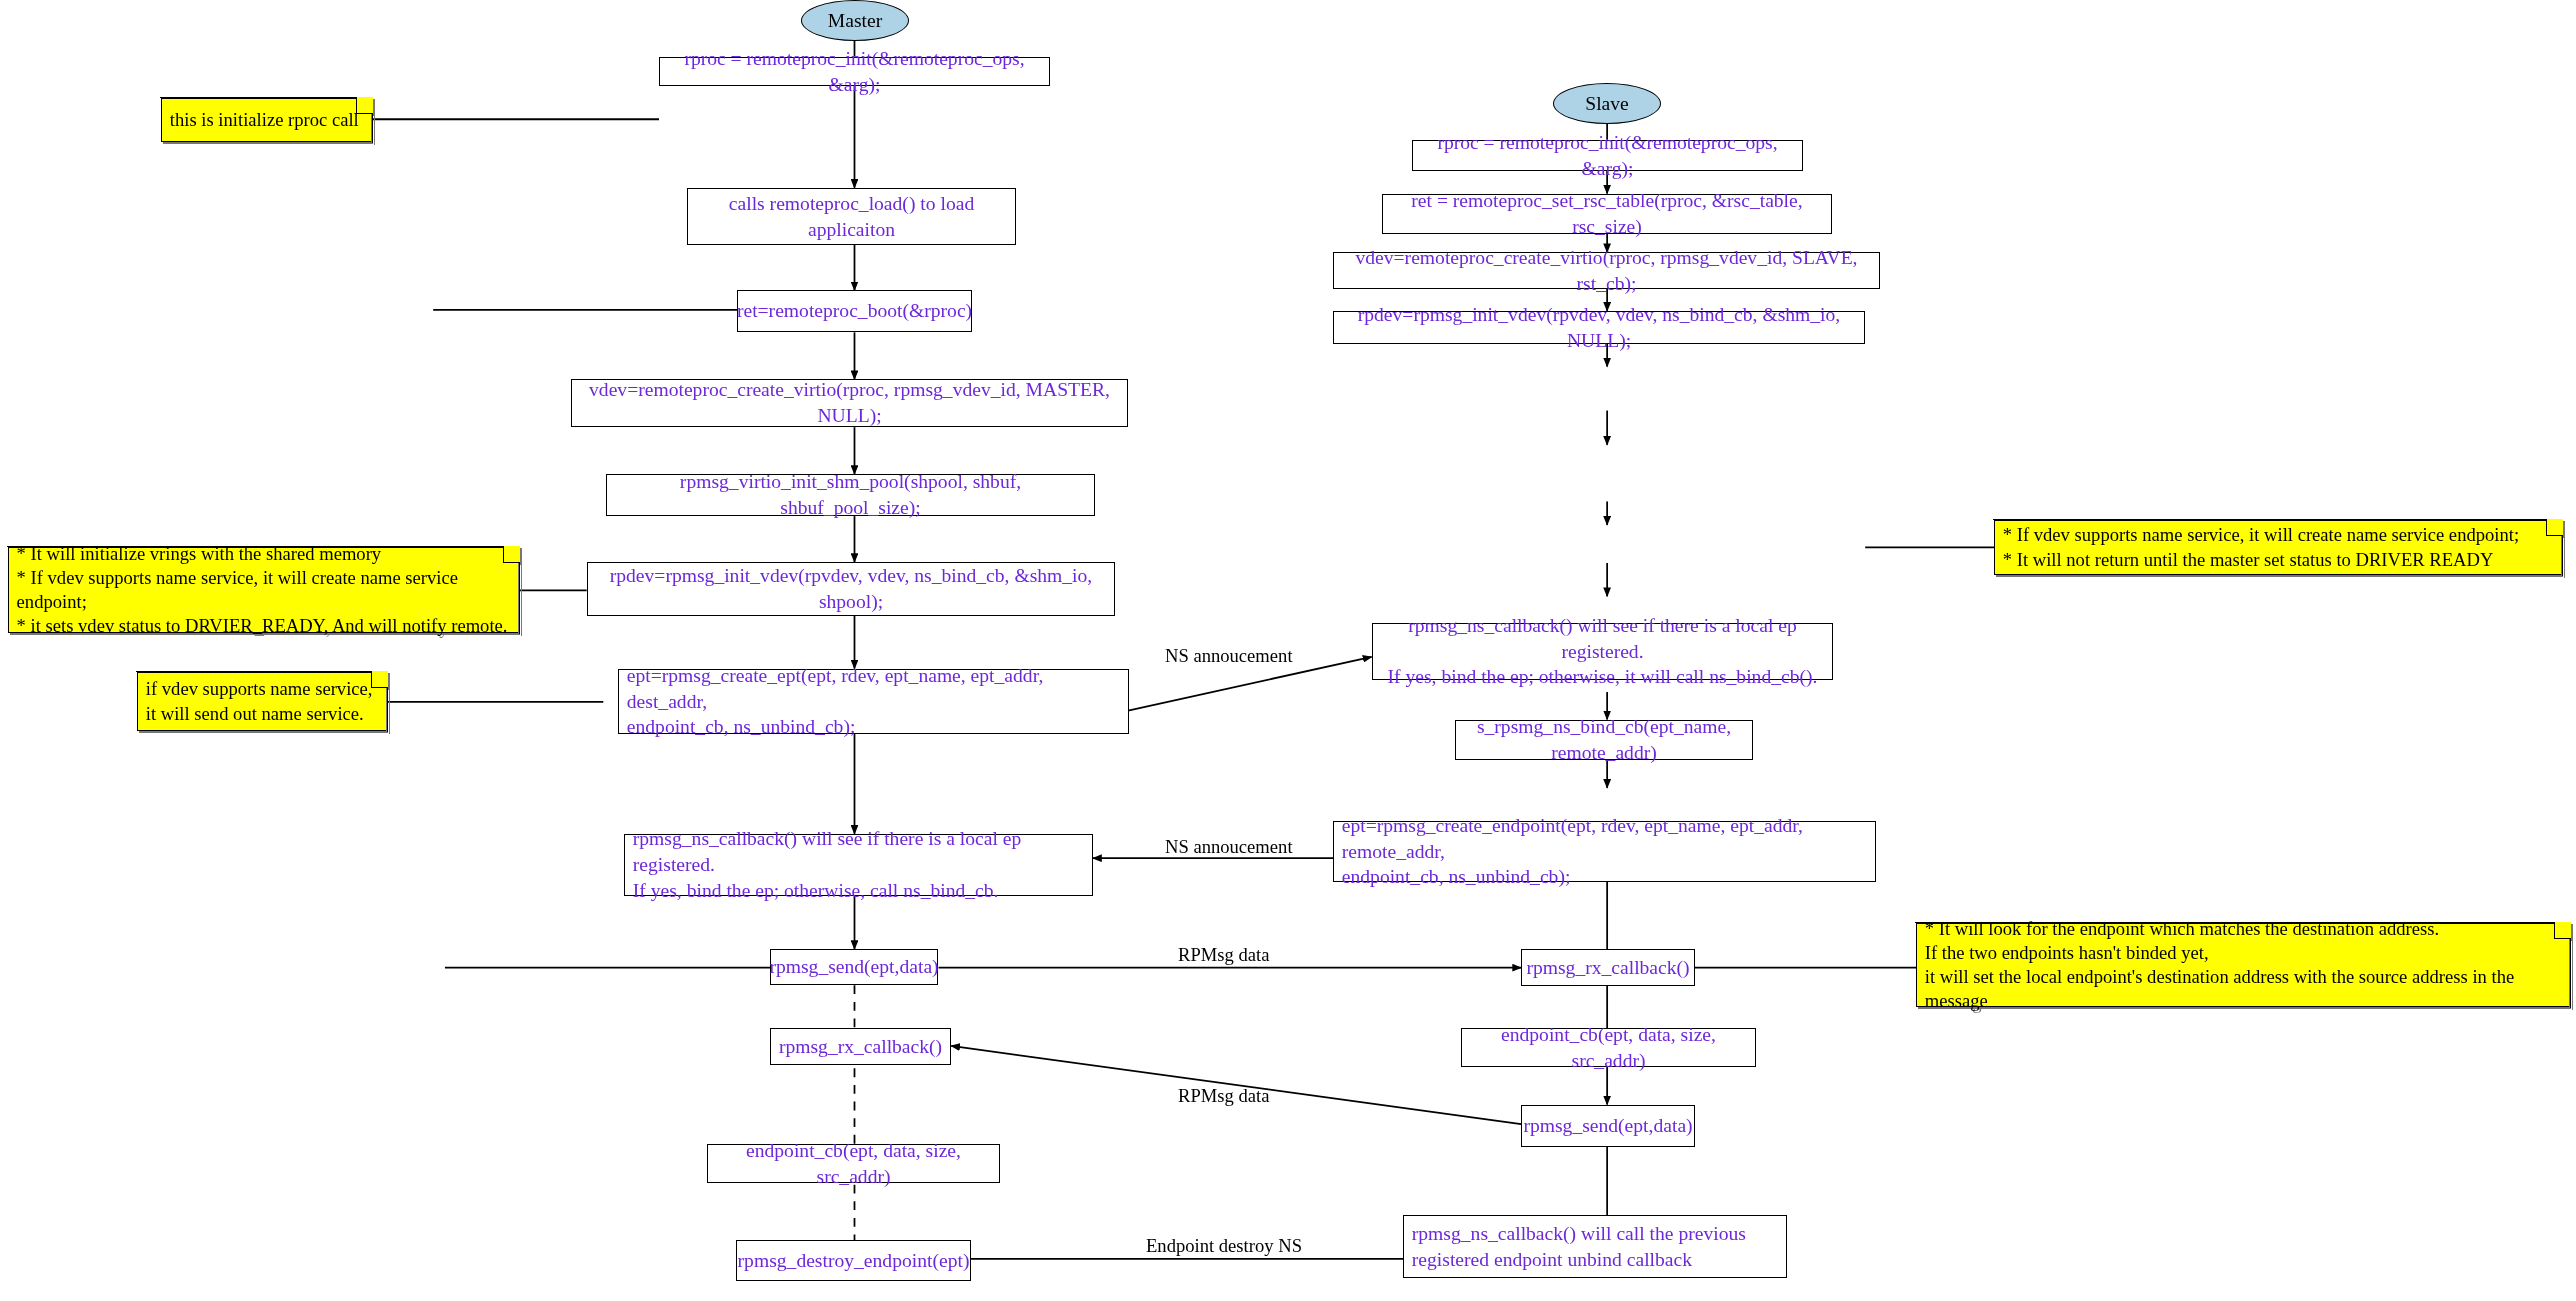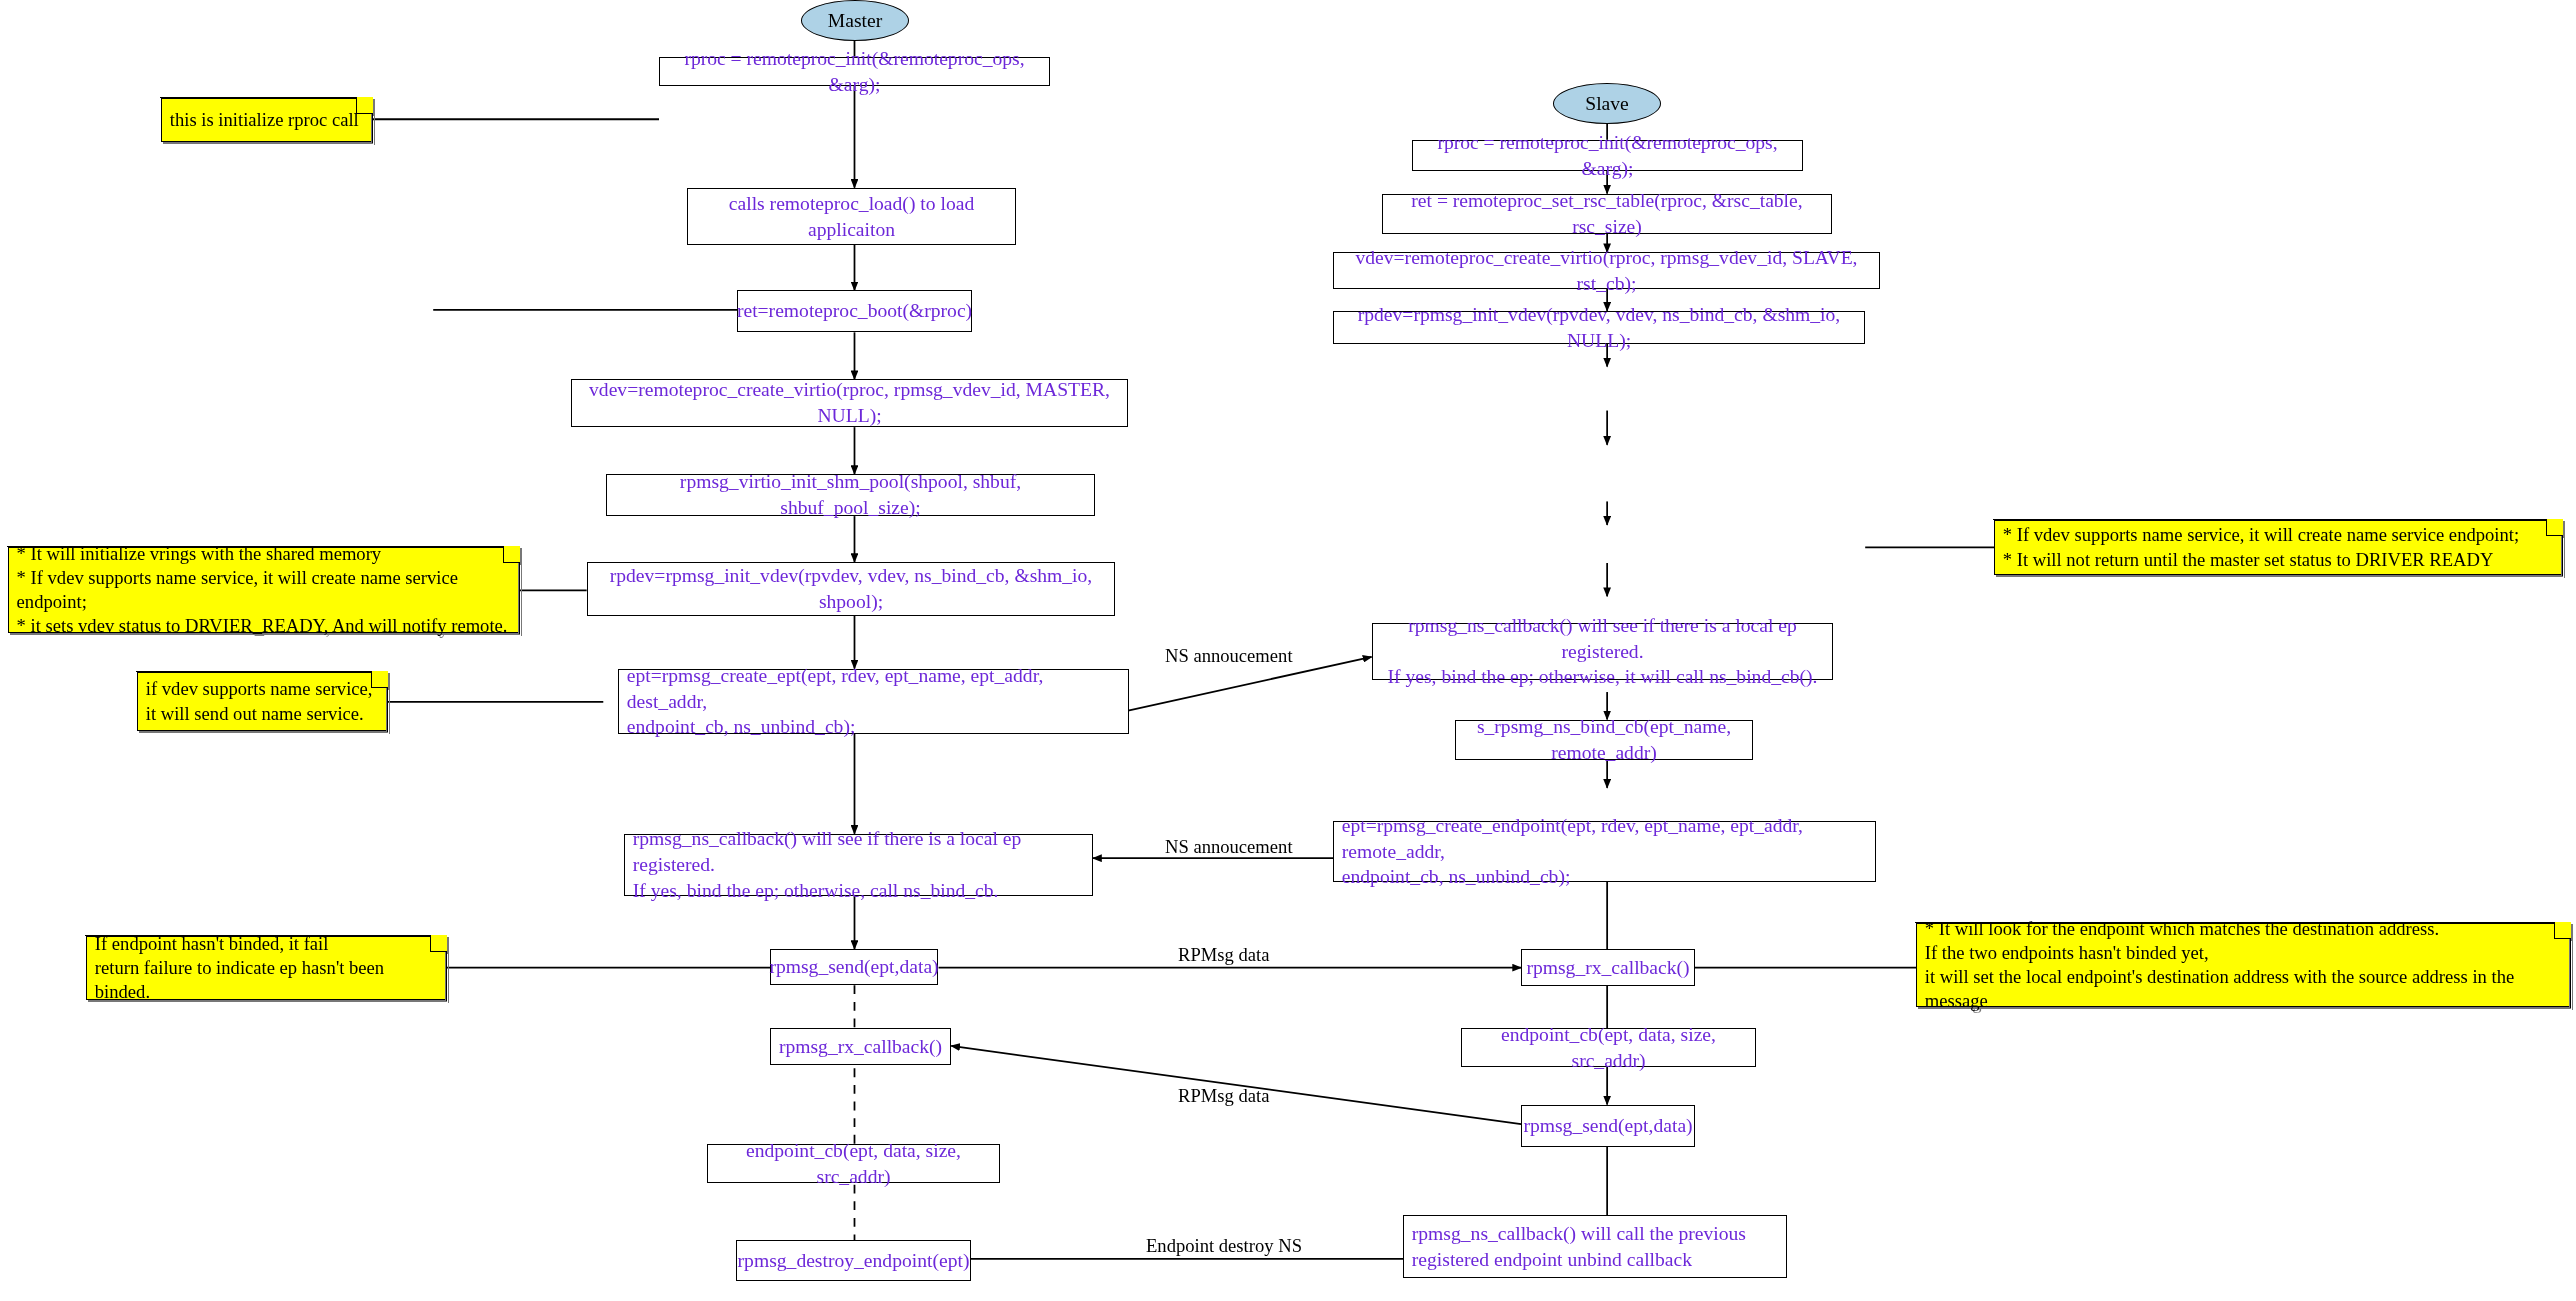--- a/index.html
+++ b/index.html
@@ -223,25 +223,20 @@
 * If vdev supports name service, it will create name service endpoint;
 * it sets vdev status to DRVIER_READY, And will notify remote.</span>
   </div>
 
   <div class="note" style="left:137px;top:672px;width:249px;height:59px;">
     <span class="topedge"></span><span class="rightedge"></span><span class="fold"></span>
     <span>if vdev supports name service,
 it will send out name service.</span>
   </div>
 
-  <div class="note" style="left:86px;top:936px;width:359px;height:64px;">
-    <span class="topedge"></span><span class="rightedge"></span><span class="fold"></span>
-    <span>If endpoint hasn't binded, it fail
-return failure to indicate ep hasn't been binded.</span>
-  </div>
 
   <div class="note" style="left:1994px;top:520px;width:567px;height:55px;">
     <span class="topedge"></span><span class="rightedge"></span><span class="fold"></span>
     <span>* If vdev supports name service, it will create name service endpoint;
 * It will not return until the master set status to DRIVER READY</span>
   </div>
 
   <div class="note" style="left:1916px;top:923px;width:653px;height:84px;">
     <span class="topedge"></span><span class="rightedge"></span><span class="fold"></span>
     <span>* It will look for the endpoint which matches the destination address.

